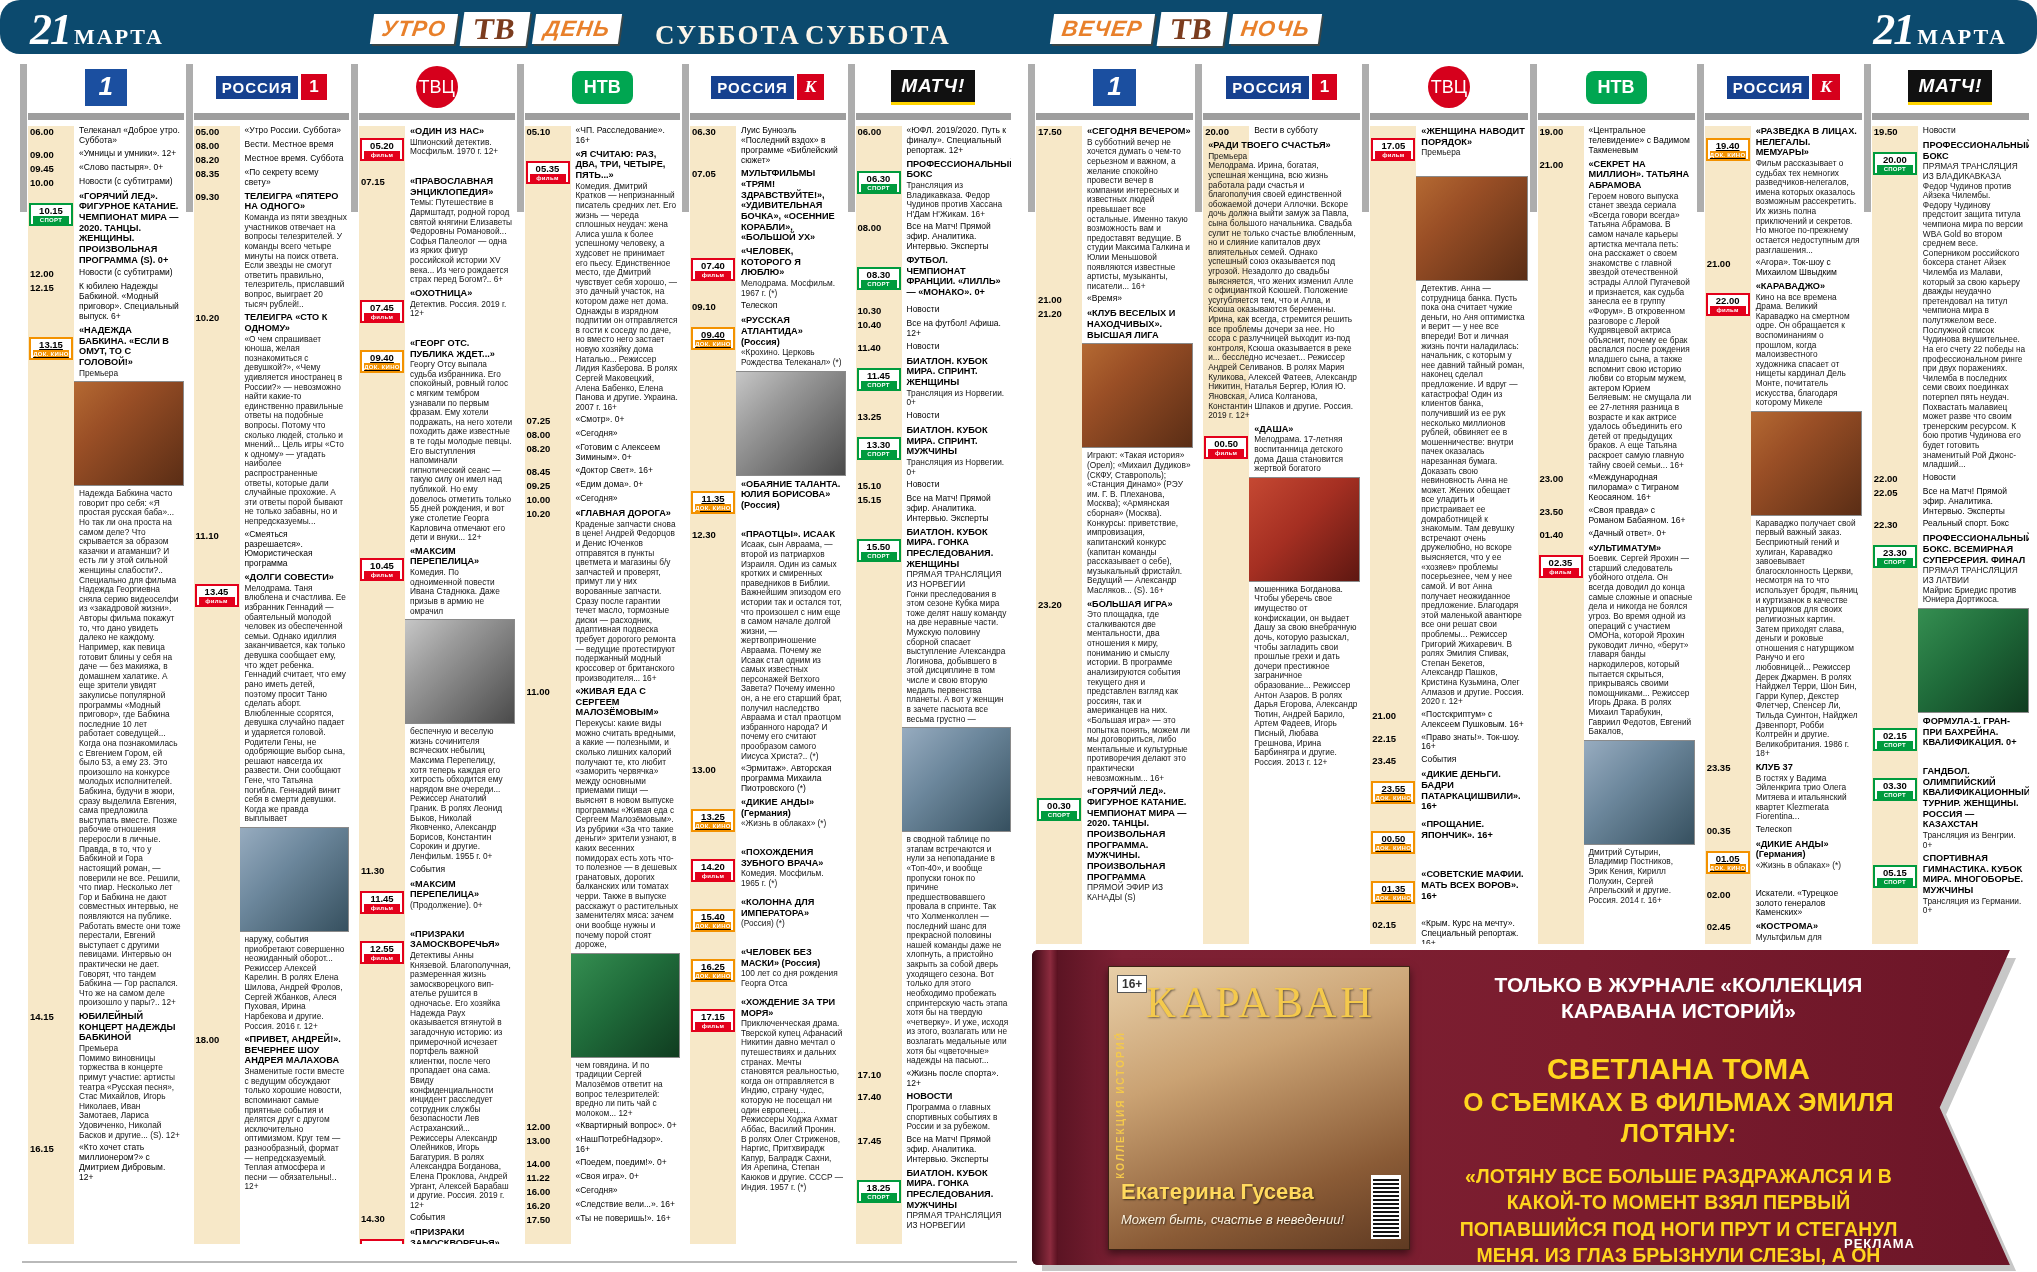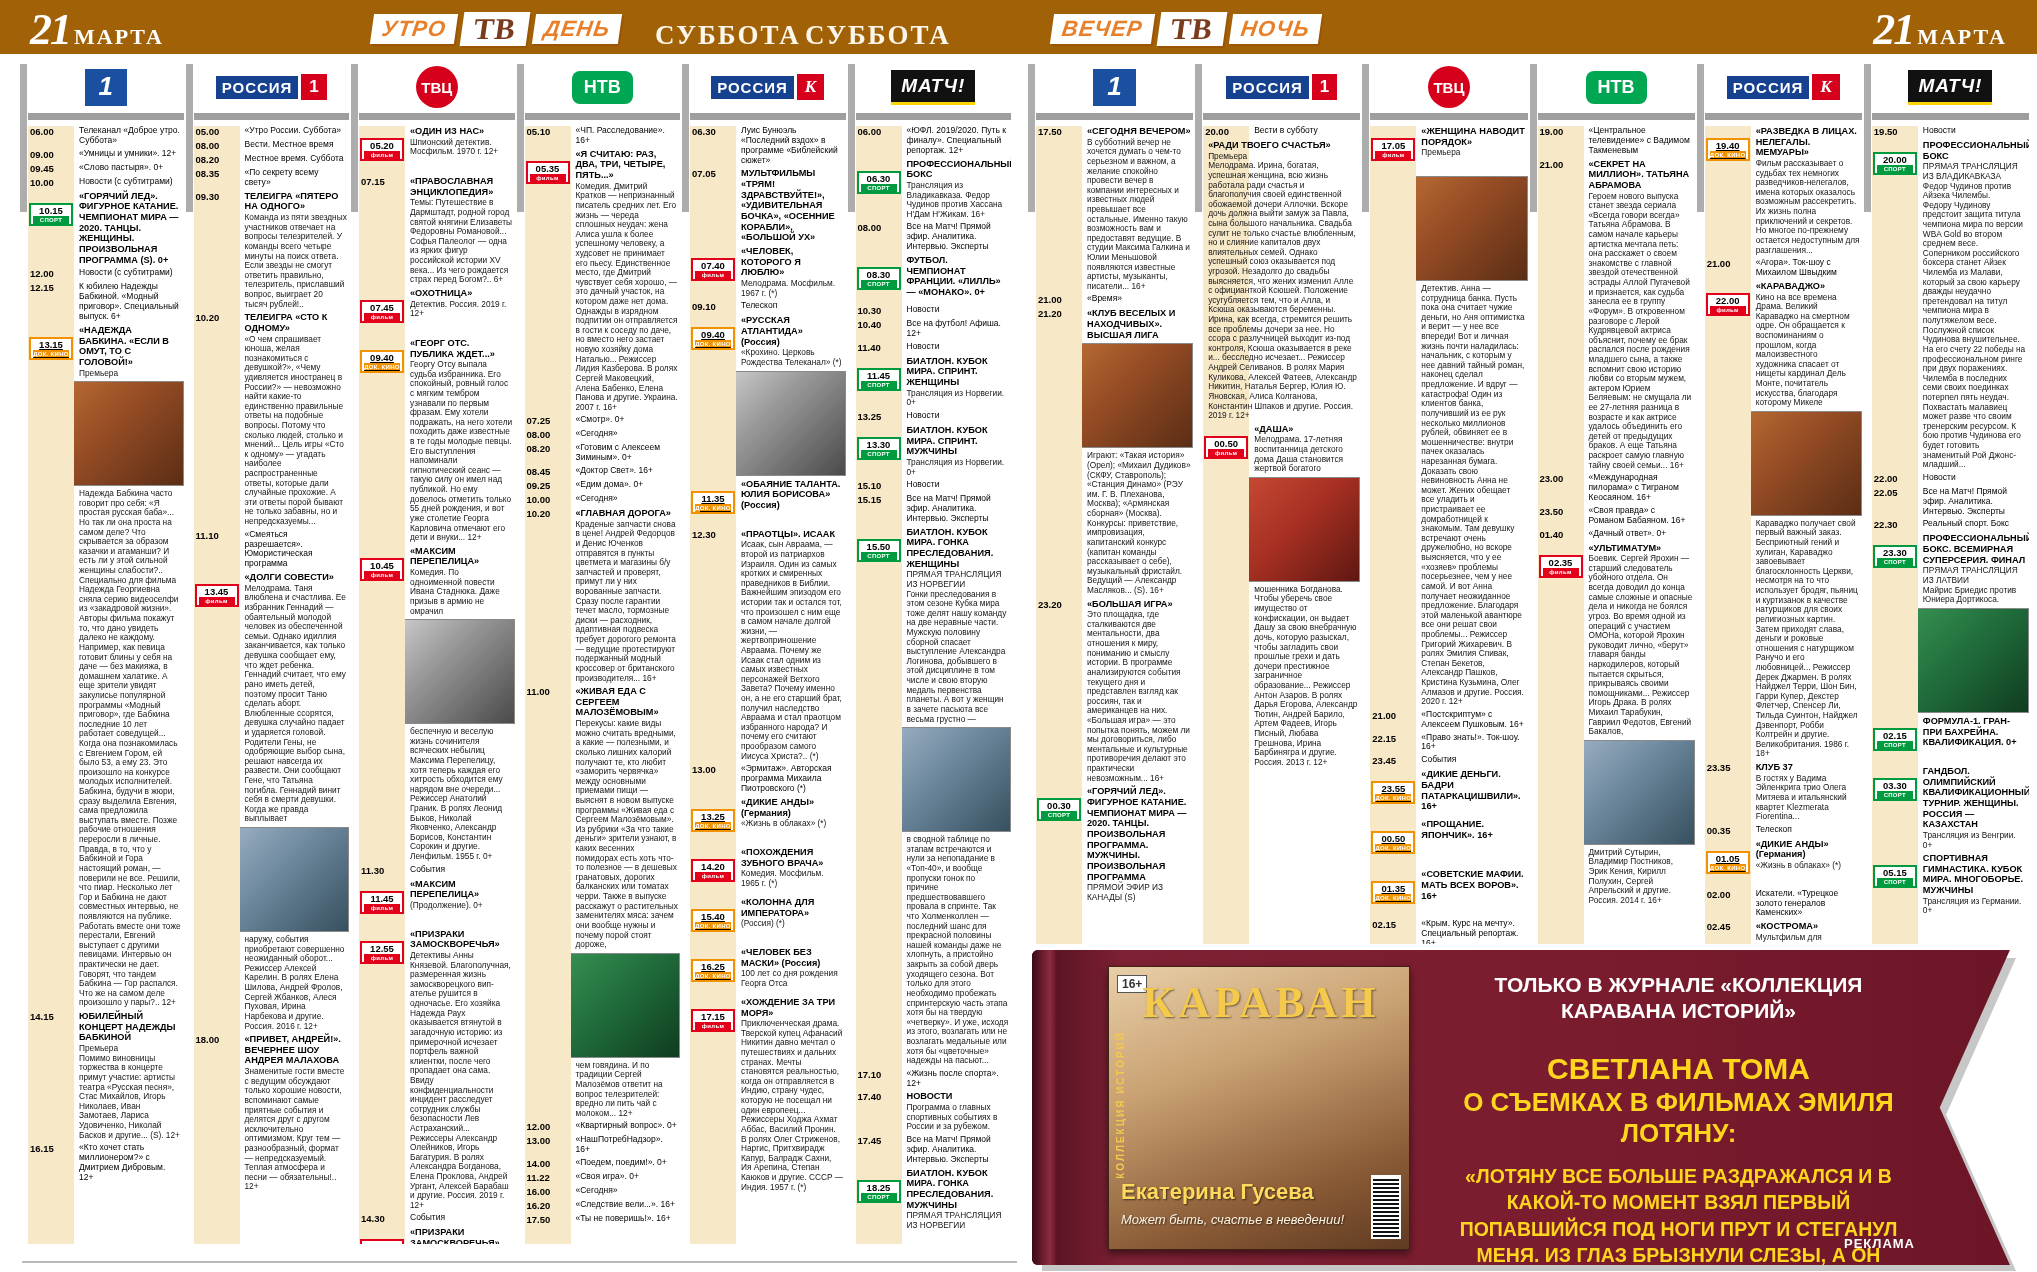--- a/index.html
+++ b/index.html
@@ -1,19 +1,19 @@
 <!DOCTYPE html>
 <html><head>
 <meta charset="utf-8">
 <style>
   html,body{margin:0;padding:0;}
   body{width:2037px;height:1272px;position:relative;background:#fff;
        font-family:"Liberation Sans",sans-serif;overflow:hidden;}
   
-  .band{position:absolute;left:0;top:0;width:2037px;height:54px;background:#a16207;}
+  .band{position:absolute;left:0;top:0;width:2037px;height:54px;background:#0c4a6e;border-radius:20px;}
   .date{position:absolute;top:4px;color:#fff;font-family:"Liberation Serif",serif;white-space:nowrap;}
   .date .n{font-size:44px;font-weight:700;font-style:italic;letter-spacing:-2px;}
   .date .w{font-size:22px;font-weight:700;letter-spacing:2px;}
   .date.l{left:30px;} .date.r{right:30px;}
   .chips{position:absolute;top:12px;display:flex;gap:6px;align-items:center;}
   .chips.l{left:372px;} .chips.r{left:1052px;}
   .chip{background:#fff;transform:skewX(-8deg);padding:2px 10px;font-weight:800;font-style:italic;
         font-size:22px;color:#E8802B;letter-spacing:1px;box-shadow:2px 2px 0 rgba(140,60,0,.35);}
   .chip.tv{font-family:"Liberation Serif",serif;color:#7b3c1e;font-size:30px;padding:0 12px;font-style:normal;}
   .sat{position:absolute;top:20px;color:#fdf6ea;font-family:"Liberation Serif",serif;font-weight:700;
@@ -27,21 +27,21 @@
   .col{position:relative;min-width:0;}
   .col::before{content:"";position:absolute;left:-8px;top:0;width:7px;height:148px;background:#adadad;}
   .lgrow{height:46px;display:flex;align-items:center;justify-content:center;gap:3px;}
   .gbar{height:7px;background:#9e9e9e;margin:3px 0 6px 0;}
   .lg-word{background:#16418f;color:#fff;font-weight:800;font-size:15px;padding:3px 6px;letter-spacing:1px;}
   .lg-num{background:#d6001c;color:#fff;font-weight:800;font-size:17px;padding:3px 8px;}
   .lg-num.k{font-family:"Liberation Serif",serif;font-style:italic;}
   .lg-pervy{display:inline-block;background:#1b4fa0;color:#fff;font-weight:800;font-style:italic;
             font-size:26px;padding:2px 14px 4px 14px;}
   .lg-tvc{display:inline-flex;width:42px;height:42px;border-radius:50%;background:#d6001c;color:#fff;
-          align-items:center;justify-content:center;font-weight:700;font-size:15px;}
+          align-items:center;justify-content:center;font-weight:400;font-size:18px;}
   .lg-ntv{display:inline-block;background:#00a651;color:#fff;font-weight:800;font-size:18px;
           padding:6px 12px;border-radius:8px;}
   .lg-match{display:inline-block;background:#111;color:#fff;font-weight:800;font-style:italic;
             font-size:19px;padding:5px 10px;letter-spacing:1px;border-bottom:3px solid #ffd400;}
   .colbody{position:relative;overflow:hidden;}
   .colbody::before{content:"";position:absolute;left:0;top:0;bottom:0;width:46px;background:#f7e8c8;}
   .it{display:flex;margin-bottom:3px;position:relative;}
   .tmw{flex:0 0 46px;}
   .tm{font-weight:700;font-size:9.5px;padding:0 2px;box-sizing:border-box;position:relative;}
   .tm.box{background:#fff;text-align:center;margin:12px 1px;border:2px solid #000;}
@@ -67,21 +67,21 @@
   .ad .band2{position:absolute;inset:0;background:linear-gradient(90deg,#4e0f1d 0%,#7e2134 9%,#7a1c2e 55%,#6b1527 100%);
       clip-path:polygon(0 0,97.5% 0,90.5% 50%,97.5% 100%,0 100%);border-radius:6px 0 0 6px;}
   .ad .spine{position:absolute;left:0;top:0;bottom:0;width:26px;
       background:linear-gradient(90deg,#3a0a15,#8c2b3e 70%,#57101f);border-radius:6px 0 0 6px;}
   .cover{position:absolute;left:76px;top:16px;width:300px;height:282px;background:
       linear-gradient(160deg,#e8cfa8 0%,#caa273 35%,#8a5b36 75%,#5f3a22 100%);
       border:1px solid #3c2313;box-shadow:0 4px 8px rgba(0,0,0,.5);}
   .cover .age{position:absolute;left:8px;top:8px;background:#fff;border:1px solid #555;color:#333;
       font-weight:700;font-size:12px;padding:1px 4px;}
   .cover .mast{position:absolute;left:4px;right:0;top:10px;text-align:center;color:#f4c94c;
-      font-family:"Liberation Serif",serif;font-weight:700;font-size:44px;letter-spacing:4px;
+      font-family:"Liberation Serif",serif;font-weight:400;font-size:44px;letter-spacing:4px;
       text-shadow:1px 1px 2px rgba(0,0,0,.5);}
   .cover .collection{position:absolute;left:6px;top:64px;color:#f4c94c;writing-mode:vertical-rl;
       transform:rotate(180deg);font-size:10px;letter-spacing:2px;font-weight:700;}
   .cover .person{position:absolute;left:12px;bottom:44px;color:#ffd95e;font-size:22px;font-weight:700;
       text-shadow:1px 1px 2px rgba(0,0,0,.6);}
   .cover .cline{position:absolute;left:12px;bottom:22px;color:#fdf3df;font-size:13px;font-style:italic;
       text-shadow:1px 1px 2px rgba(0,0,0,.6);}
   .cover .barcode{position:absolute;right:8px;bottom:10px;width:26px;height:60px;background:
       repeating-linear-gradient(0deg,#111 0 2px,#fff 2px 4px);border:2px solid #fff;}
   .adtext{position:absolute;left:408px;right:118px;top:22px;text-align:center;}

